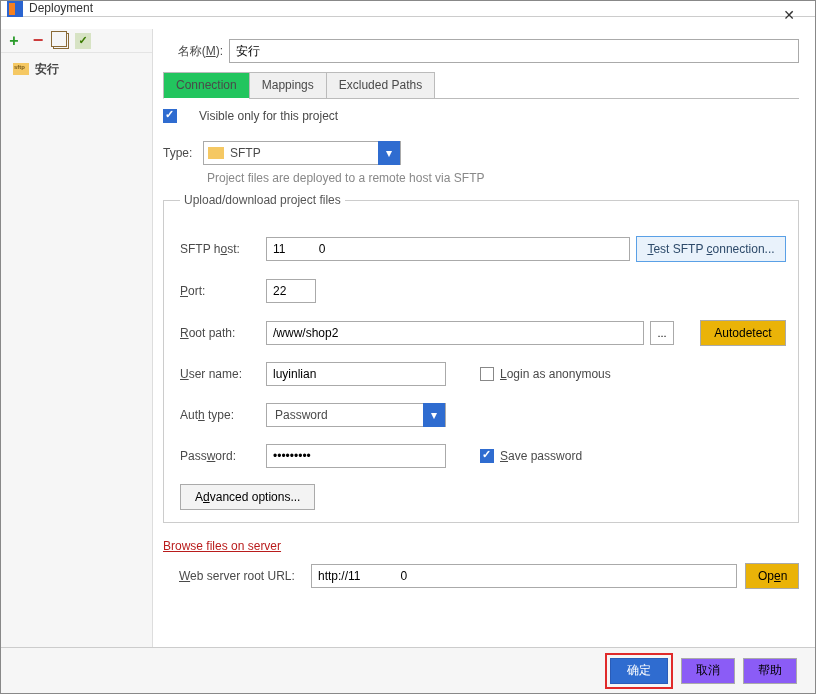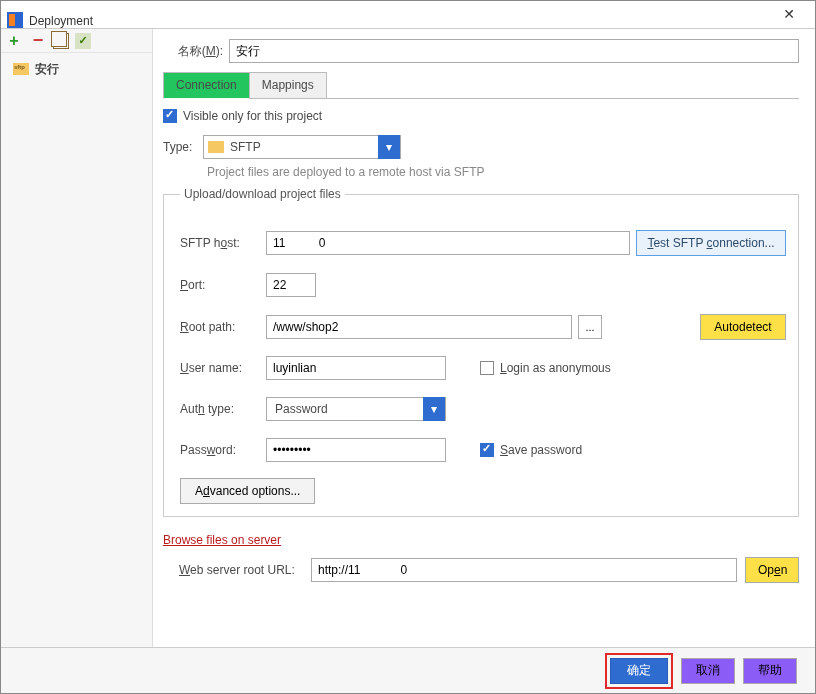--- a/index.html
+++ b/index.html
@@ -1,18 +1,18 @@
 <!DOCTYPE html>
 <html><head>
 <meta charset="utf-8">
 <style>
 * { box-sizing: border-box; margin: 0; padding: 0; font-family: "Microsoft YaHei", Tahoma, sans-serif; font-size: 12px; }
 body { background: #fff; width: 816px; height: 694px; border: 1px solid #888; overflow: hidden; position: relative; }
 
-.titlebar { height: 28px; background: #fff; border-bottom: 1px solid #ccc; display: flex; align-items: flex-end; padding: 0 6px; }
+.titlebar { height: 16px; background: #fff; border-bottom: 1px solid #ccc; display: flex; align-items: flex-start; padding: 0 6px; }
 .app-icon { width: 16px; height: 16px; background: #2a64d0; margin-right: 6px; position: relative; }
 .app-icon::after { content:""; position:absolute; left:2px; top:2px; width:6px; height:12px; background:#f58020; }
 .titlebar-text { flex:1; color:#333; }
 .titlebar-close { width:40px; height:28px; display:flex; align-items:center; justify-content:center; font-size:14px; color:#333; cursor:pointer; }
 
 .body-area { position:absolute; top:28px; left:0; right:0; bottom:46px; display:flex; }
 .sidebar { width:165px; background:#f6f6f6; border-right:1px solid #ddd; display:flex; flex-direction:column; }
 .toolbar { height:24px; display:flex; align-items:center; gap:6px; padding-left:4px; border-bottom:1px solid #e4e4e4; }
 .tb-btn { width:18px; height:18px; display:flex; align-items:center; justify-content:center; font-weight:bold; cursor:pointer; }
 .tb-plus { color:#2a9b2a; font-size:16px; }
@@ -28,42 +28,42 @@
 .main { flex:1; padding:10px 16px 0 10px; color:#4a4a4a; position:relative; }
 .row { display:flex; align-items:center; margin-bottom:8px; }
 .lbl { width:60px; text-align:right; margin-right:6px; }
 .name-input { flex:1; height:24px; border:1px solid #aaa; padding:0 6px; }
 
 .tabs { margin-top:6px; border-bottom:1px solid #bbb; display:flex; }
 .tab { padding:5px 12px 6px; border:1px solid #bbb; background:#f0f0f0; margin-right:-1px; position:relative; top:1px; cursor:pointer; }
 .tab.active { background:#22c55e; border-bottom:1px solid #fff; }
 
 .tab-body { padding-top:10px; }
-.chkline { display:flex; align-items:center; gap:6px; margin-bottom:12px; }
+.chkline { display:flex; align-items:center; gap:22px; margin-bottom:18px; }
 input[type=checkbox].blue { appearance:none; width:14px; height:14px; border:1px solid #2f6cd0; background:#2f6cd0; position:relative; }
 input[type=checkbox].blue:checked::after { content:"✓"; color:#fff; position:absolute; left:1px; top:-2px; font-size:11px; font-weight:bold; }
 input[type=checkbox].plain { appearance:none; width:14px; height:14px; border:1px solid #888; background:#fff; position:relative; }
 input[type=checkbox].plain:checked::after { content:"✓"; color:#2f6cd0; position:absolute; left:1px; top:-2px; font-size:11px; font-weight:bold; }
 
 .type-row { display:flex; align-items:center; margin-bottom:6px; }
 .type-row .lbl2 { width:40px; }
 .dd { position:relative; width:198px; height:24px; border:1px solid #aaa; display:flex; align-items:center; padding-left:4px; background:#fff; }
 .dd .dd-icon { width:16px; height:12px; background:#f5c863; margin-right:6px; }
 .dd .dd-arrow { position:absolute; right:0; top:-1px; width:22px; height:24px; background:#2f6cd0; display:flex; align-items:center; justify-content:center; color:#fff; }
 .hint { color:#888; margin:4px 0 8px 44px; }
 
 fieldset { border:1px solid #ccc; padding:12px 12px 12px 16px; margin-bottom:16px; }
 legend { padding:0 4px; color:#555; }
 .frow { display:flex; align-items:center; margin-bottom:10px; gap:6px; position:relative;margin-top:17px; }
 .flbl { width:80px; }
 .finput { height:24px; border:1px solid #aaa; padding:0 6px; }
 .w364 { width:364px; }
 .w50 { width:50px; }
 .w180 { width:180px; }
-.btn { height:26px; padding:0 12px; border:1px solid #aaa; background:#fde047; cursor:pointer; }
+.btn { height:26px; padding:0 12px; border:1px solid #aaa; background:#eab308; cursor:pointer; }
 .btnb { height:24px; width:24px; border:1px solid #aaa; background:#fff; cursor:pointer; font-size:11px; }
 .test-btn { border:1px solid #5aa0e6; background:#e9f2fb; color:#2d4a6a; height:26px; padding:0 10px; width:150px; }
 .adv-btn { height:26px; padding:0 14px; border:1px solid #aaa; background:#f3f3f3; margin-top:6px; }
 
 .browse-label { margin:16px 0 10px 0; color:#b91c1c;text-decoration:underline; }
 .browse-row { display:flex; align-items:center; gap:8px; }
 .browse-row .blbl { width:140px; padding-left:16px; }
 .browse-input { flex:1; height:24px; border:1px solid #aaa; padding:0 6px; }
 
 .footer { position:absolute; left:0; right:0; bottom:0; height:46px; border-top:1px solid #ccc; background:#f6f6f6; display:flex; align-items:center; justify-content:flex-end; padding-right:18px; gap:8px;padding-left:24px; }
@@ -98,20 +98,21 @@
 
   <div class="main">
     <div class="row">
       <span class="lbl" id="name-label">名称(<u>M</u>):</span>
       <input class="name-input" value="安行" style="">
     </div>
 
     <div class="tabs">
       <div class="tab active">Connection</div>
       <div class="tab">Mappings</div>
+      <div class="tab">Excluded Paths</div>
     </div>
 
     <div class="tab-body">
       <div class="chkline">
         <input type="checkbox" class="blue" checked="" style="">
         <span>Visible only for this project</span>
       </div>
 
       <div class="type-row">
         <span class="lbl2">Type:</span>
@@ -132,21 +133,21 @@
           <button class="test-btn" id="test-btn"><u>T</u>est SFTP <u>c</u>onnection...</button>
         </div>
 
         <div class="frow">
           <span class="flbl" id="port-label"><u>P</u>ort:</span>
           <input class="finput w50" value="22" style="">
         </div>
 
         <div class="frow">
           <span class="flbl" id="root-label"><u>R</u>oot path:</span>
-          <input class="finput" style="width: 306px;" value="/www/shop2">
+          <input class="finput" style="width: 378px;" value="/www/shop2">
           <button class="btnb">...</button>
           <span style="flex:1"></span>
           <button class="btn" style="width:86px">Autodetect</button>
         </div>
 
         <div class="frow" style="margin-top:16px">
           <span class="flbl" id="user-label"><u>U</u>ser name:</span>
           <input class="finput w180" value="luyinlian" style="">
           <span style="width:22px"></span>
           <input type="checkbox" class="plain" style="">

